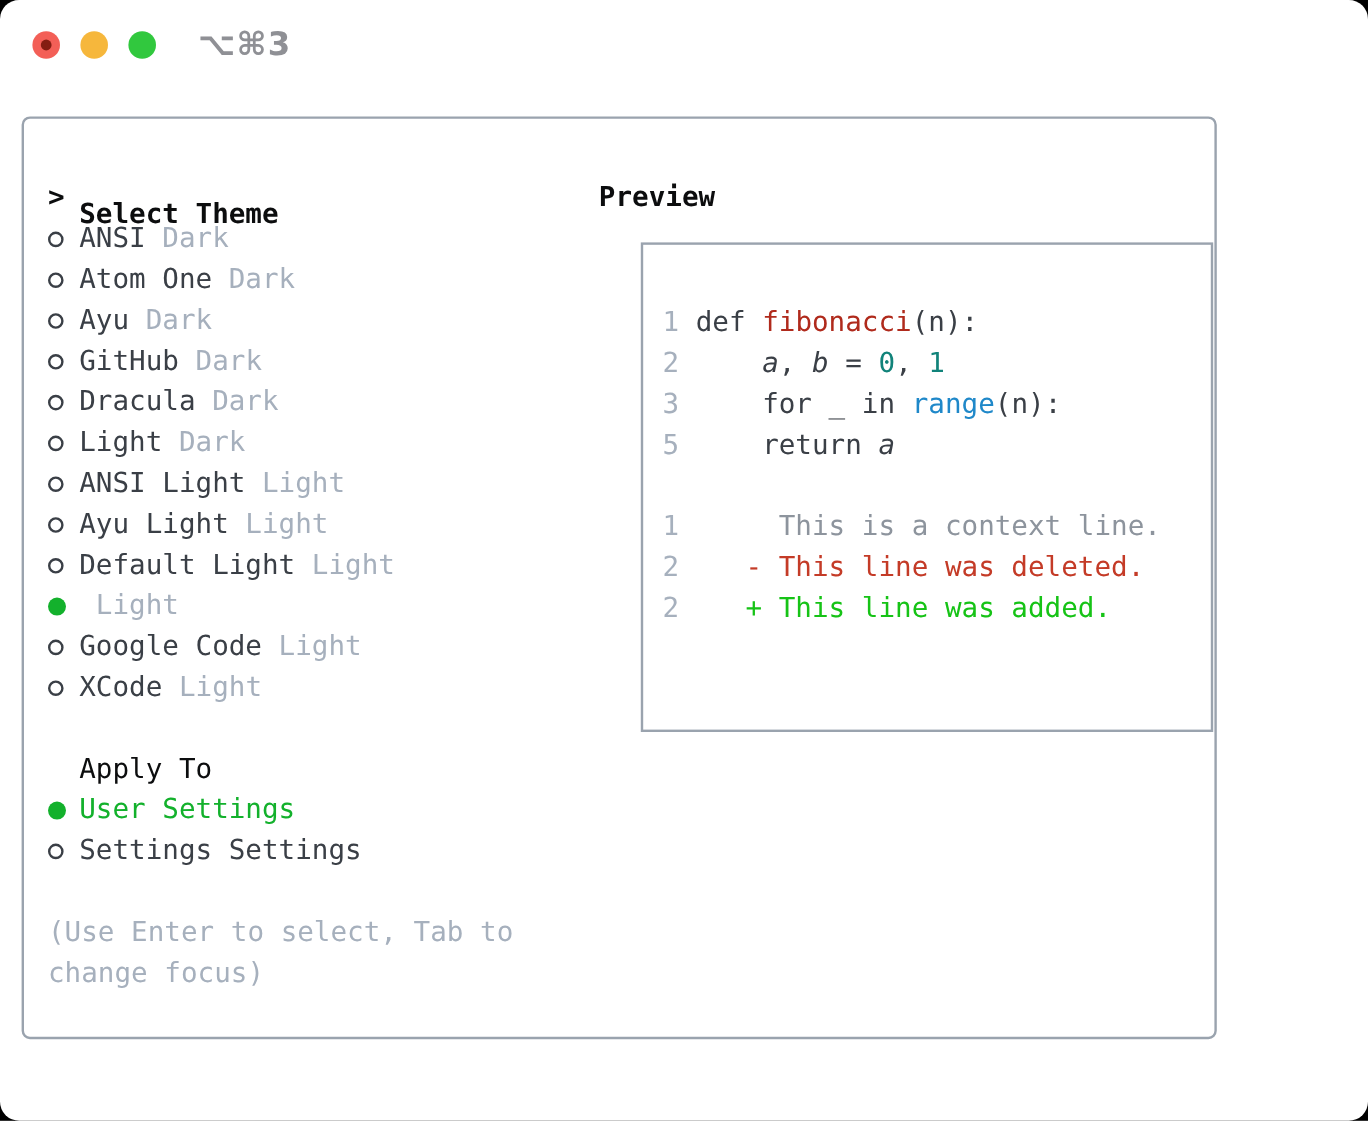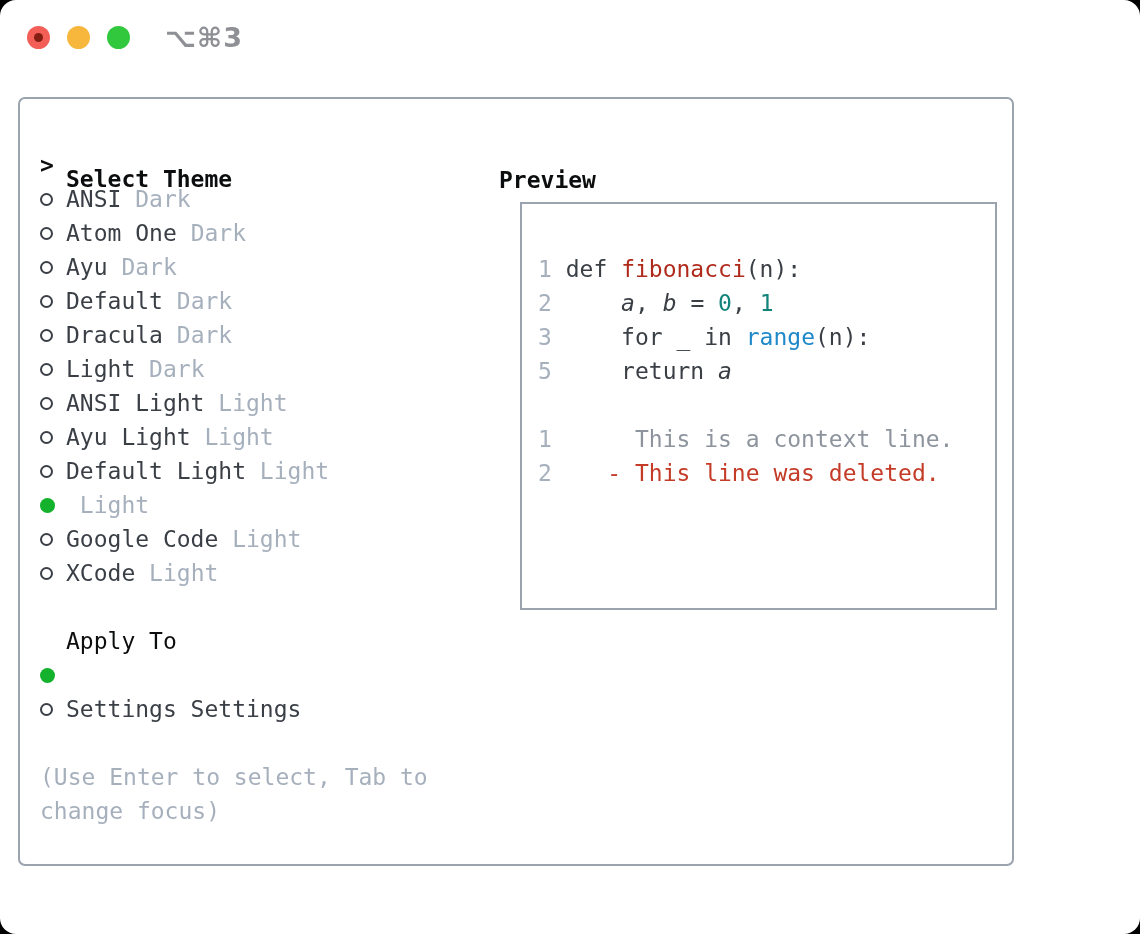--- a/index.html
+++ b/index.html
@@ -34,23 +34,23 @@
   .radio{display:inline-block;width:13px;height:13px;border:2px solid var(--c-dark);
        border-radius:50%;box-sizing:border-box;}
   .radio.sel{width:15px;height:15px;border:none;background:var(--c-green);}
   .t-name{color:var(--c-dark);}
   .t-name.sel{color:var(--c-green);}
   .t-var{color:var(--c-muted);}
   .spacer{height:34px;}
   .apply-heading{color:var(--c-black);}
   .hint{height:34px;line-height:34px;font-size:23px;color:var(--c-muted);white-space:pre;}
   
-  .preview-head{position:absolute;left:479px;top:64px;height:34px;line-height:34px;
+  .preview-head{position:absolute;left:479px;top:49px;height:34px;line-height:34px;
        font-size:23px;font-weight:bold;color:var(--c-black);}
-  .preview-box{position:absolute;left:500px;top:103px;width:477px;height:408px;
+  .preview-box{position:absolute;left:514px;top:103px;width:477px;height:408px;
        border:2px solid var(--c-border);box-sizing:border-box;background:#fff;
        padding:48px 0 0 16px;overflow:hidden;}
   .cline{height:34px;line-height:34px;font-size:23px;white-space:pre;}
   .lnum{color:var(--c-muted);}
   .tok-p,.tok-k{color:var(--c-dark);}
   .tok-f{color:var(--c-fn);}
   .tok-v{color:var(--c-dark);font-style:italic;}
   .tok-n{color:var(--c-teal);}
   .tok-b{color:var(--c-blue);}
   .tok-c{color:var(--c-ctx);}
@@ -74,55 +74,56 @@
     <div class="left-col">
       <div class="row">
         <span class="marker"><span class="chev">&gt;</span></span>
         <span class="heading-text">Select Theme</span>
       </div>
 
       <div id="theme-list">
           <div class="row"><span class="marker"><span class="radio"></span></span><span class="t-name">ANSI</span><span class="t-var"> Dark</span></div>
           <div class="row"><span class="marker"><span class="radio"></span></span><span class="t-name">Atom One</span><span class="t-var"> Dark</span></div>
           <div class="row"><span class="marker"><span class="radio"></span></span><span class="t-name">Ayu</span><span class="t-var"> Dark</span></div>
-          <div class="row"><span class="marker"><span class="radio"></span></span><span class="t-name">Default</span><span class="t-var"> Dark</span></div>
+          <div class="row"><span class="marker"><span class="radio"></span></span><span class="t-name">GitHub</span><span class="t-var"> Dark</span></div>
           <div class="row"><span class="marker"><span class="radio"></span></span><span class="t-name">Dracula</span><span class="t-var"> Dark</span></div>
           <div class="row"><span class="marker"><span class="radio"></span></span><span class="t-name">Light</span><span class="t-var"> Dark</span></div>
           <div class="row"><span class="marker"><span class="radio"></span></span><span class="t-name">ANSI Light</span><span class="t-var"> Light</span></div>
           <div class="row"><span class="marker"><span class="radio"></span></span><span class="t-name">Ayu Light</span><span class="t-var"> Light</span></div>
           <div class="row"><span class="marker"><span class="radio"></span></span><span class="t-name">Default Light</span><span class="t-var"> Light</span></div>
           <div class="row"><span class="marker"><span class="radio sel"></span></span><span class="t-var"> Light</span></div>
           <div class="row"><span class="marker"><span class="radio"></span></span><span class="t-name">Google Code</span><span class="t-var"> Light</span></div>
           <div class="row"><span class="marker"><span class="radio"></span></span><span class="t-name">XCode</span><span class="t-var"> Light</span></div>
         </div>
 
       <div class="spacer"></div>
 
       <div class="row">
         <span class="marker"></span>
         <span class="apply-heading">Apply To</span>
       </div>
 
       <div id="apply-list">
-          <div class="row"><span class="marker"><span class="radio sel"></span></span></div>
+          <div class="row"><span class="marker"><span class="radio sel"></span></span><span class="t-name sel">User Settings</span></div>
           <div class="row"><span class="marker"><span class="radio"></span></span><span class="t-name">Settings Settings</span></div>
         </div>
 
       <div class="spacer"></div>
 
       <div class="hint">(Use Enter to select, Tab to</div>
       <div class="hint">change focus)</div>
     </div>
 
     <div class="preview-head">Preview</div>
 
     <div class="preview-box" id="preview-box">
         <div class="cline"><span class="lnum">1</span><span class="tok-p"> </span><span class="tok-k">def</span><span class="tok-p"> </span><span class="tok-f">fibonacci</span><span class="tok-p">(n):</span></div>
         <div class="cline"><span class="lnum">2</span><span class="tok-p">     </span><span class="tok-v">a</span><span class="tok-p">, </span><span class="tok-v">b</span><span class="tok-p"> = </span><span class="tok-n">0</span><span class="tok-p">, </span><span class="tok-n">1</span></div>
         <div class="cline"><span class="lnum">3</span><span class="tok-p">     </span><span class="tok-k">for</span><span class="tok-p"> _ </span><span class="tok-k">in</span><span class="tok-p"> </span><span class="tok-b">range</span><span class="tok-p">(n):</span></div>
         <div class="cline"><span class="lnum">5</span><span class="tok-p">     </span><span class="tok-k">return</span><span class="tok-p"> </span><span class="tok-v">a</span></div>
         <div class="cline"><span class="lnum"></span></div>
         <div class="cline"><span class="lnum">1</span><span class="tok-c">      This is a context line.</span></div>
         <div class="cline"><span class="lnum">2</span><span class="tok-d">    - This line was deleted.</span></div>
+        <div class="cline"><span class="lnum">2</span><span class="tok-a">    + This line was added.</span></div>
       </div>
 
   </div>
 </div>
 
 </body></html>

